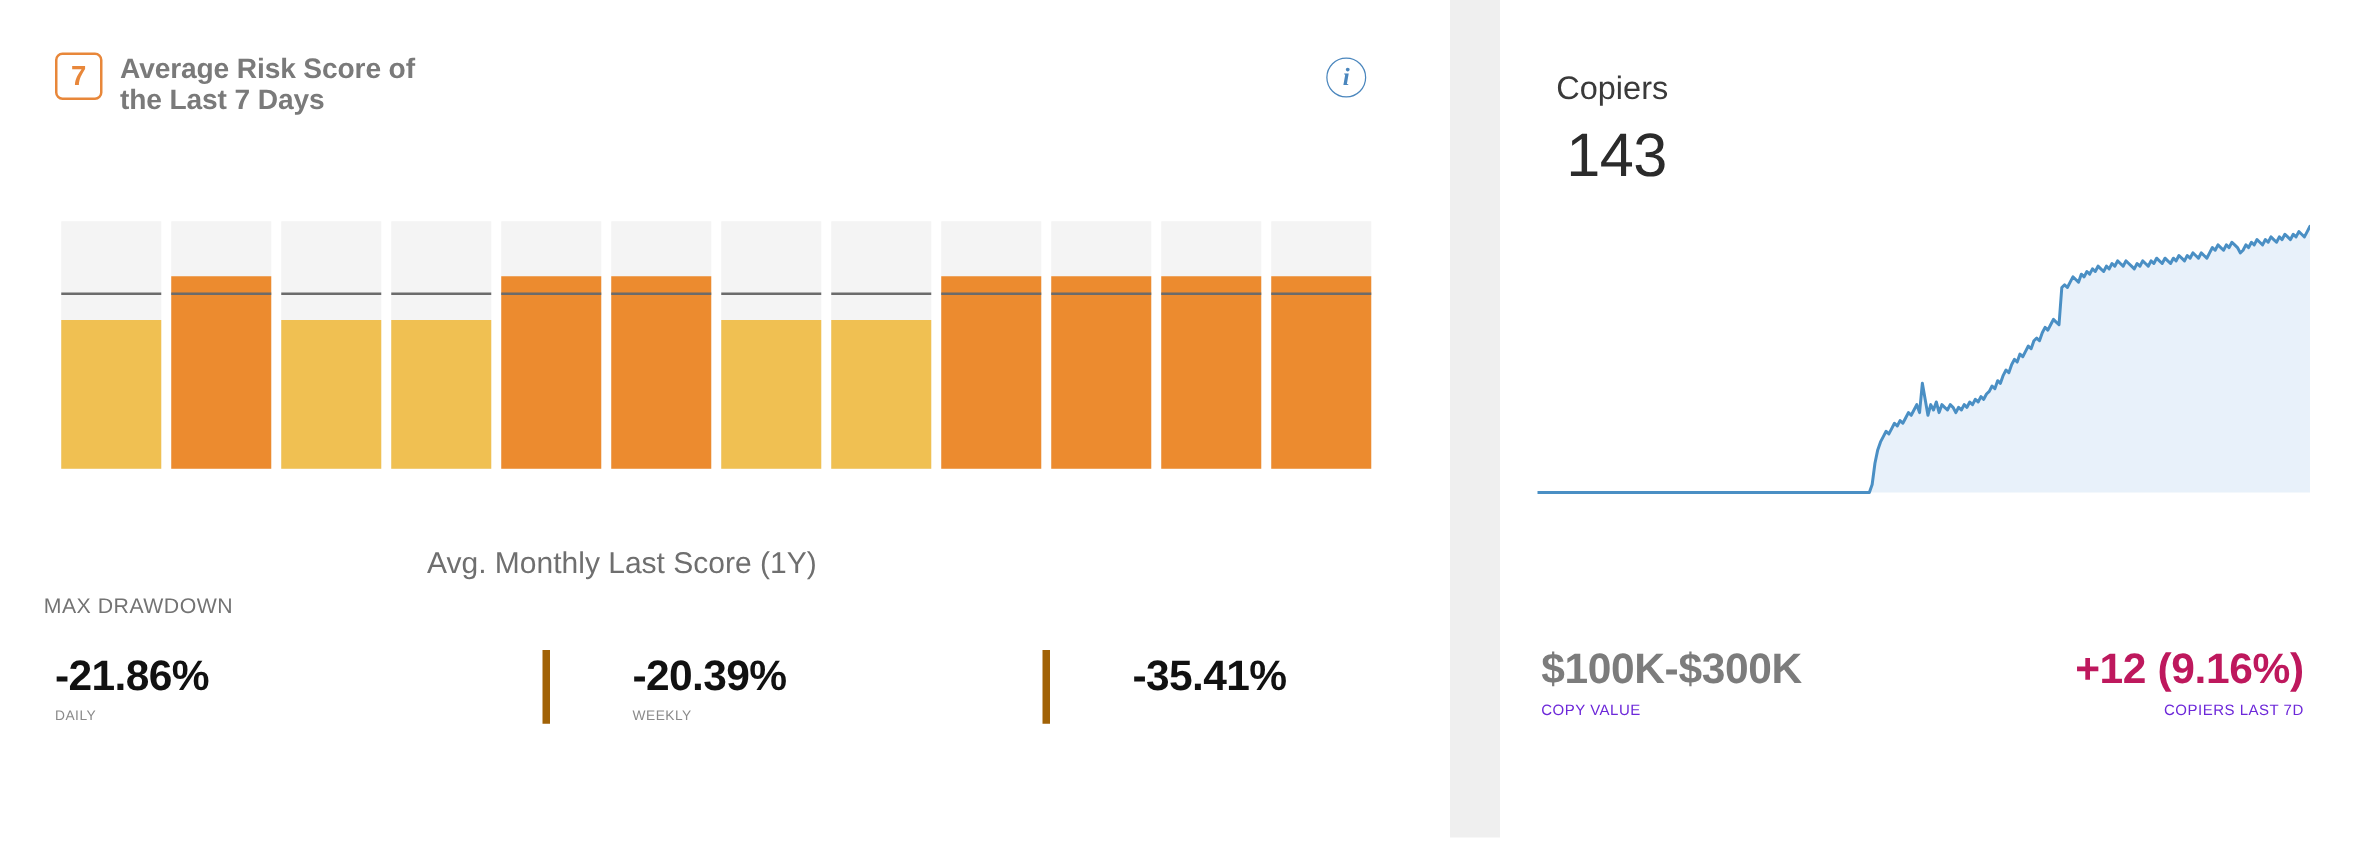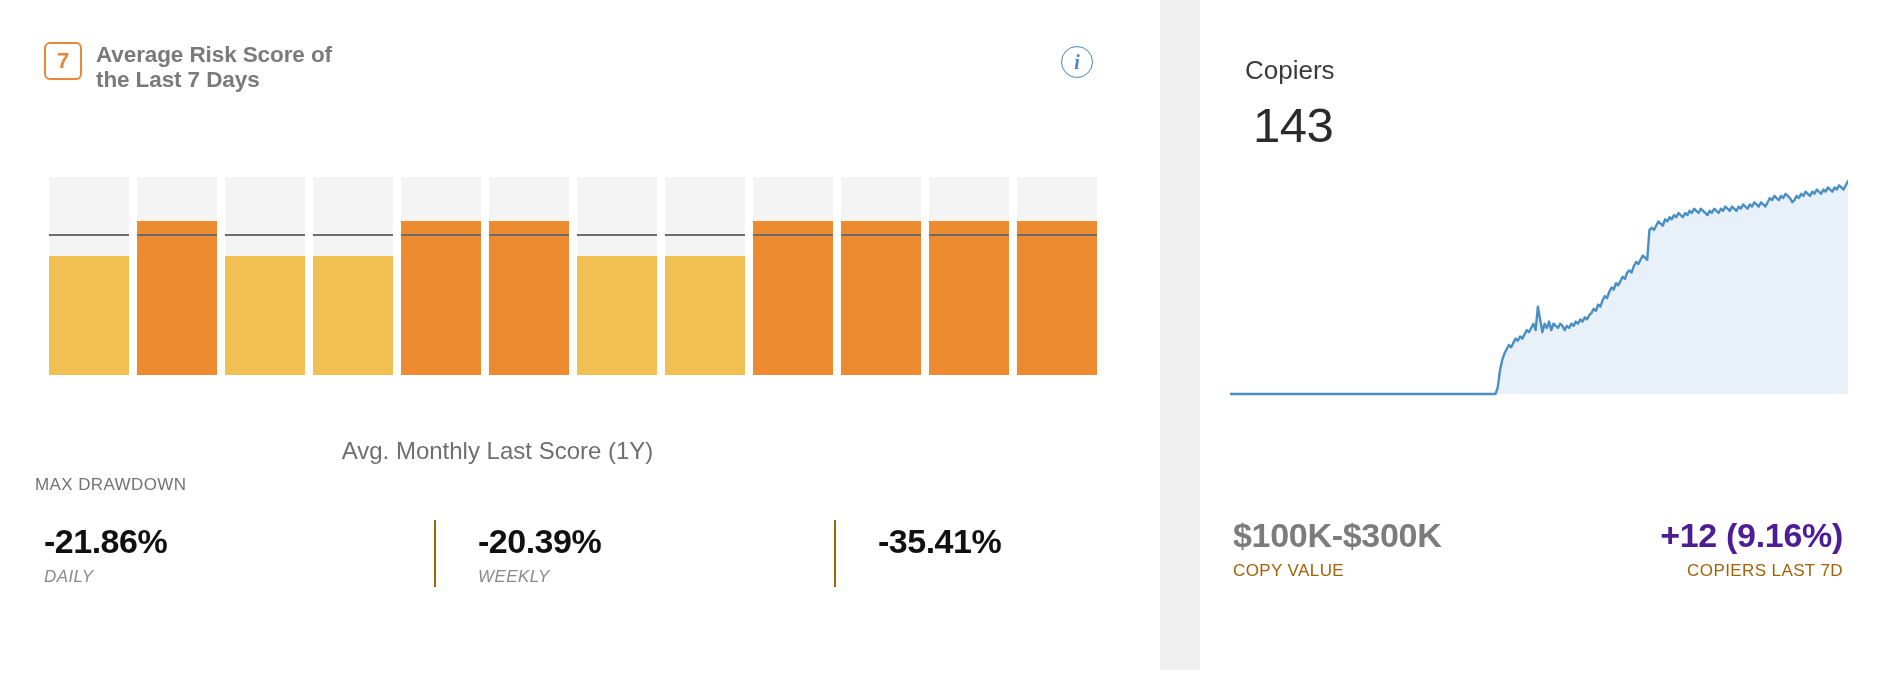--- a/index.html
+++ b/index.html
@@ -129,35 +129,34 @@
     left: 44px;
     top: 520px;
     width: 1010px;
     display: flex;
   }
   .stat-cell {
     flex: 0 0 390px;
     padding-left: 0;
     position: relative;
   }
-  .stat-cell + .stat-cell { padding-left: 42px; border-left: 2px solid #a16207; }
+  .stat-cell + .stat-cell { padding-left: 66px; border-left: 6px solid #a16207; }
   .stat-cell:nth-child(2) { flex: 0 0 400px; }
   .stat-value {
     font-size: 34px;
     font-weight: bold;
     color: #111111;
     line-height: 1.25;
     letter-spacing: -0.5px;
   }
   .stat-label {
     margin-top: 4px;
-    font-size: 17px;
+    font-size: 11px;
     color: #8a8a8a;
     letter-spacing: 0.4px;
-    font-style: italic;
   }
 
   
   .divider {
     position: absolute;
     left: 1160px;
     top: 0;
     width: 40px;
     height: 670px;
     background: #efefef;
@@ -209,28 +208,28 @@
   .rstat-value-gray {
     font-size: 34px;
     font-weight: bold;
     color: #7c7c7c;
     line-height: 1.2;
     letter-spacing: -0.3px;
   }
   .rstat-value-green {
     font-size: 34px;
     font-weight: bold;
-    color: #4c1d95;
+    color: #be185d;
     line-height: 1.2;
     letter-spacing: -0.3px;
   }
   .rstat-label {
     margin-top: 5px;
-    font-size: 17px;
-    color: #a16207;
+    font-size: 12px;
+    color: #6d28d9;
     letter-spacing: 0.4px;
   }
 </style>
 </head>
 <body>
 
 <div class="dashboard">
 
   <div class="panel-left">
 

